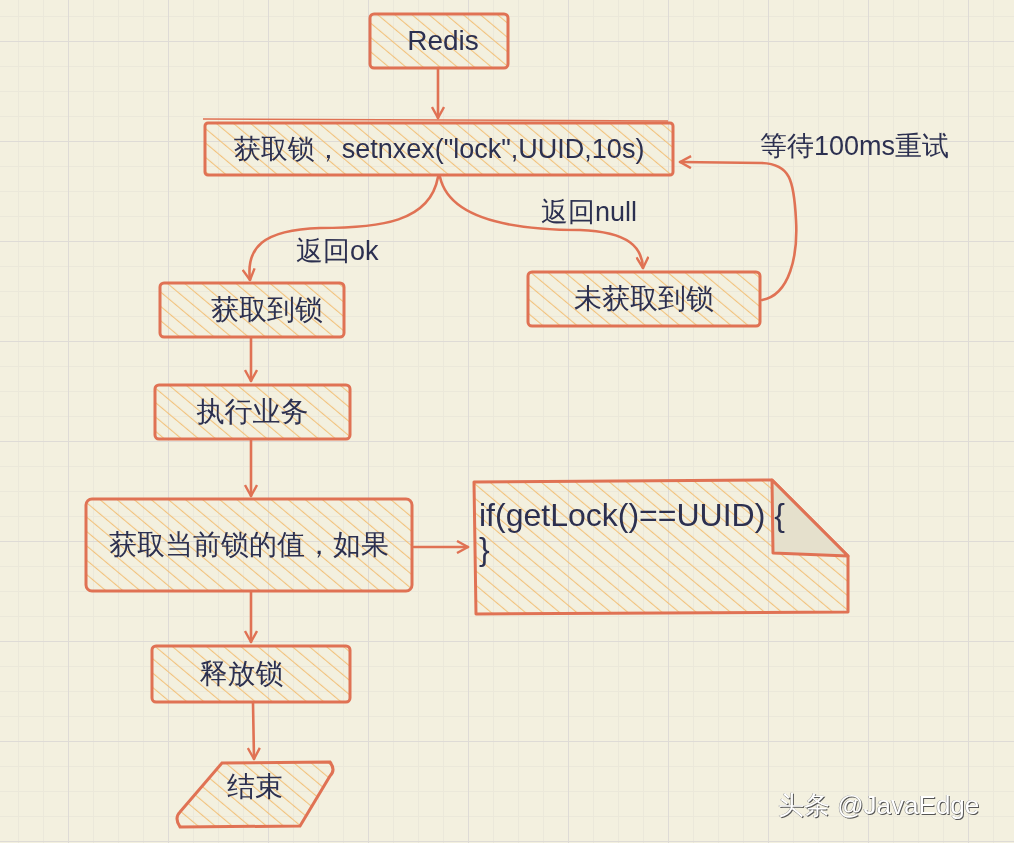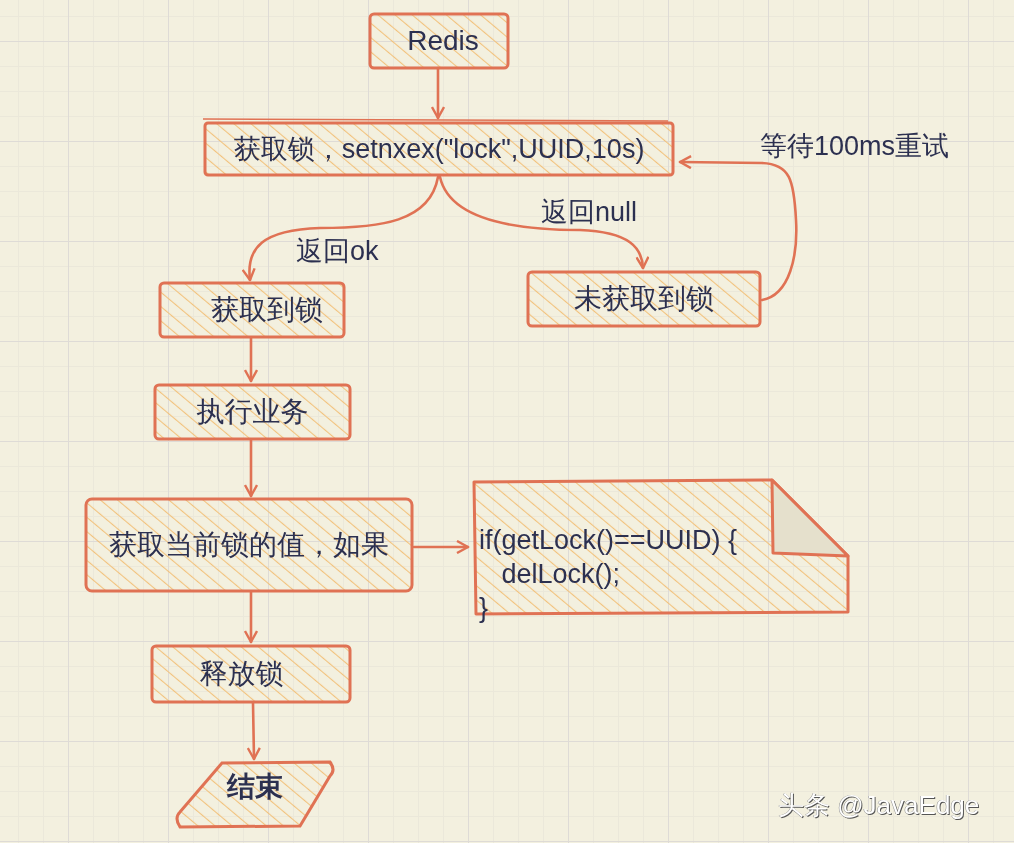--- a/index.html
+++ b/index.html
@@ -19,23 +19,22 @@
   svg#diagram { position: absolute; left: 0; top: 0; }
   .box-label {
     position: absolute; display: flex; align-items: center; justify-content: center;
     text-align: center; font-size: 28px; line-height: 36px; color: #2c3050;
     white-space: nowrap;
   }
   .edge-label {
     position: absolute; font-size: 27px; color: #2c3050; white-space: nowrap;
   }
   .code {
-    position: absolute; font-size: 27px; line-height: 34px; color: #2c3050;
+    position: absolute; font-size: 32px; line-height: 34px; color: #2c3050;
     white-space: pre;
-    margin-top: 25px;
   }
   .watermark {
     position: absolute; left: 778px; top: 788px; font-size: 26px; color: #ffffff;
     text-shadow: 1px 1px 0 #555, -0.5px -0.5px 0 #888; white-space: nowrap;
   }
 </style>
 </head>
 <body>
 
 <svg id="diagram" width="1014" height="843" viewBox="0 0 1014 843">
@@ -94,21 +93,21 @@
 
 <div class="box-label" style="left:378px; top:14px; width:130px; height:54px;">Redis</div>
 <div class="box-label" style="left:205px; top:123px; width:468px; height:52px; font-size:27px;">获取锁，setnxex("lock",UUID,10s)</div>
 <div class="box-label" style="left:175px; top:283px; width:184px; height:54px;">获取到锁</div>
 <div class="box-label" style="left:528px; top:272px; width:232px; height:54px;">未获取到锁</div>
 <div class="box-label" style="left:155px; top:385px; width:195px; height:54px;">执行业务</div>
 <div class="box-label" style="left:86px; top:499px; width:326px; height:92px; flex-direction:column;">
   <span>获取当前锁的值，如果</span>
 </div>
 <div class="box-label" style="left:152px; top:646px; width:179px; height:56px;">释放锁</div>
-<div class="box-label" style="left:180px; top:765px; width:150px; height:44px;font-weight:bold;">结束</div>
+<div class="box-label" style="left:180px; top:765px; width:150px; height:44px;">结束</div>
 
 <div class="edge-label" style="left:296px; top:194px;margin-top:39px;">返回ok</div>
 <div class="edge-label" style="left:541px; top:194px;">返回null</div>
 <div class="edge-label" style="left:760px; top:128px;">等待100ms重试</div>
 
-<div class="code" style="left:479px; top:498px;"><div>if(getLock()==UUID) {</div><div>   delLock();</div><div>}</div></div>
+<div class="code" style="left:479px; top:498px;"><div>if(getLock()==UUID) {</div><div>}</div></div>
 
 <div class="watermark">头条 @JavaEdge</div>
 
 </body></html>

